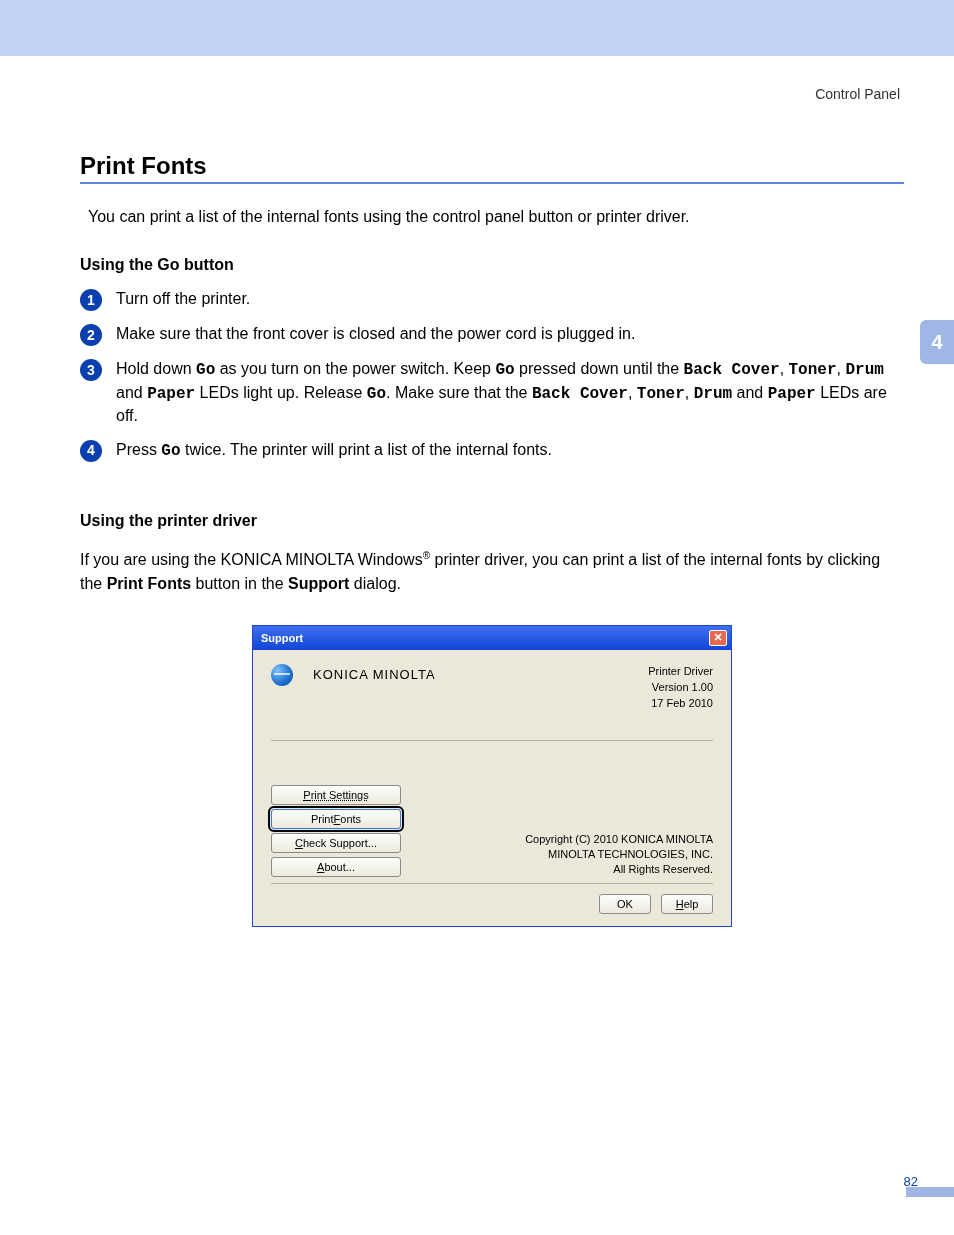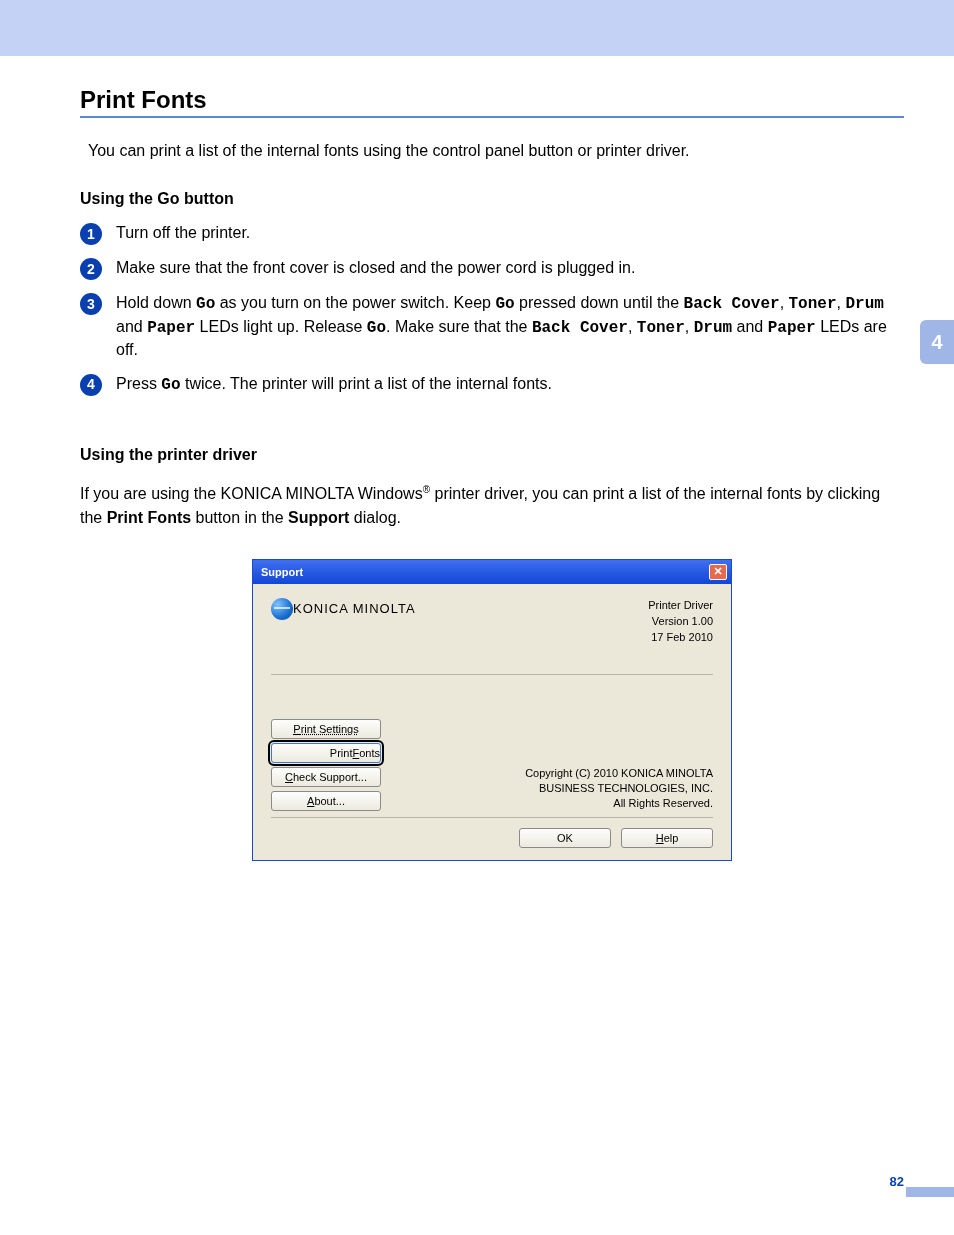--- a/index.html
+++ b/index.html
@@ -112,88 +112,88 @@
   .dlg-body {
     background:#ebe8da;
     padding: 14px 18px 12px 18px;
   }
   .brand-row {
     display:flex; justify-content:space-between; align-items:flex-start;
     border-bottom:1px solid #b8b5a8;
     padding-bottom: 28px;
     margin-bottom: 44px;
   }
-  .brand-left { display:flex; align-items:center; gap:0; }
+  .brand-left { display:flex; align-items:center; gap:20px; }
   .brand-logo {
     width:22px; height:22px; border-radius:50%;
     background: radial-gradient(circle at 30% 30%, #7fc3ff, #1a6fd0 60%, #0a4b9c);
     position: relative;
   }
   .brand-logo::after{
     content:"";
     position:absolute; left:3px; right:3px; top:9px; height:2px;
     background:#fff; opacity:.7;
   }
   .brand-name {
     font-size:13px; letter-spacing:1px; font-weight:500;
   }
   .driver-info { text-align:right; line-height:1.45; }
   .mid-row {
     display:flex; justify-content:space-between; align-items:flex-end;
     margin-bottom:6px;
   }
   .btn-col { display:flex; flex-direction:column; gap:4px; }
   .win-btn {
-    width:110px; height:20px;
+    width:130px; height:20px;
     border:1px solid #8a8a8a;
     border-radius:3px;
     background:linear-gradient(#fdfdfc,#eceade);
     font-size:11px;
     display:flex; align-items:center; justify-content:center;
     cursor:default;
   }
   .win-btn.focused {
     border:1px solid #3a78d6;
     outline:2px solid #000;
     outline-offset:1px;
-    justify-content:flex-end;
   }
   .win-btn .ul { text-decoration: underline; }
   .copyright { text-align:right; line-height:1.35; }
   .dlg-footer {
     border-top:1px solid #b8b5a8;
     padding-top:10px;
     display:flex; justify-content:flex-end; gap:10px;
   }
-  .dlg-footer .win-btn { width:92px;text-align:center; }
+  .dlg-footer .win-btn { width:52px;text-align:center; }
   
   .page-num {
     position:absolute;
-    right:50px;
+    right:36px;
     bottom:46px;
     font-size:13px;
-    font-weight:bold;
+    font-weight:normal;
     color:#0a3fb0;
   }
   .page-stripe {
     position:absolute;
     right:0; bottom:38px;
     width:48px; height:10px;
     background:#9fb6e6;
   }
 </style>
 </head>
 <body>
 
 <div class="top-band"></div>
 
 <div class="chapter-tab">4</div>
 
 <div class="content">
 
+  <div class="header-path">Control Panel</div>
 
   <h1 class="section-title">Print Fonts</h1>
 
   <p class="intro">You can print a list of the internal fonts using the control panel button or printer driver.</p>
 
   <div class="sub-heading">Using the Go button</div>
 
   <div class="step">
     <div class="num">1</div>
     <div class="txt">Turn off the printer.</div>
@@ -257,21 +257,21 @@
                 <span class="ul">C</span>
                 <span>heck Support...</span>
               </div>
             <div class="win-btn">
                 <span class="ul">A</span>
                 <span>bout...</span>
               </div>
           </div>
           <div class="copyright">
             <div>Copyright (C) 2010 KONICA MINOLTA</div>
-            <div>BUSINESS TECHNOLOGIES, INC.</div>
+            <div>MINOLTA TECHNOLOGIES, INC.</div>
             <div>All Rights Reserved.</div>
           </div>
         </div>
 
         <div class="dlg-footer">
           <div class="win-btn">OK</div>
           <div class="win-btn">
               <span class="ul">H</span>
               <span>elp</span>
             </div>

